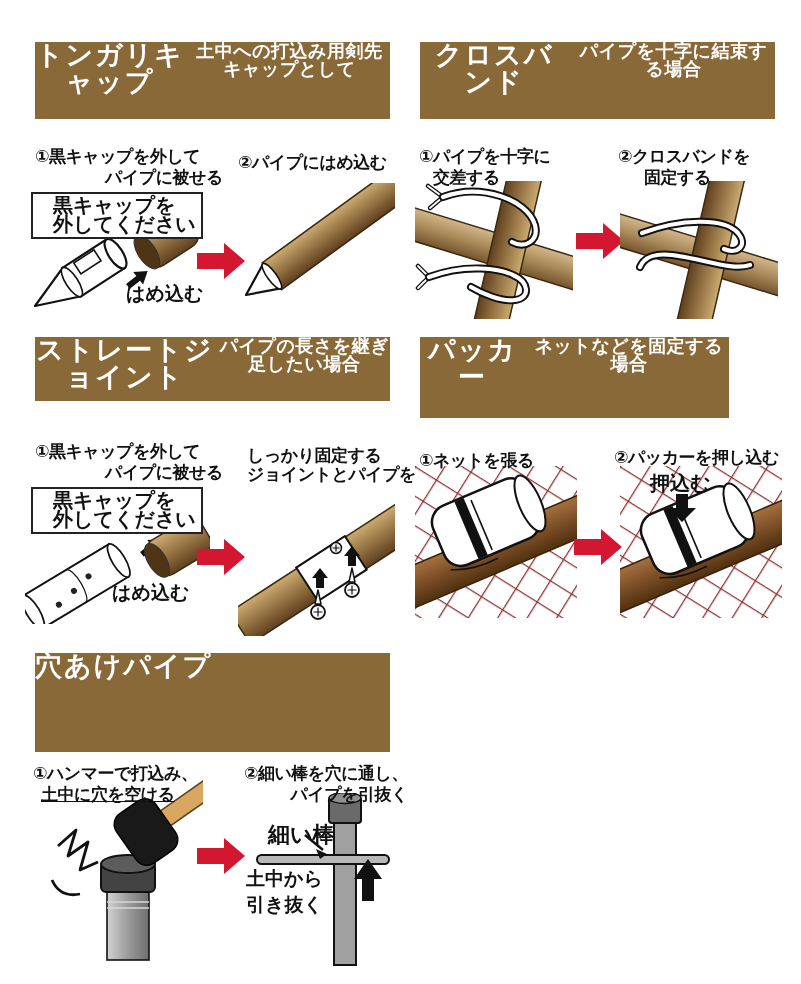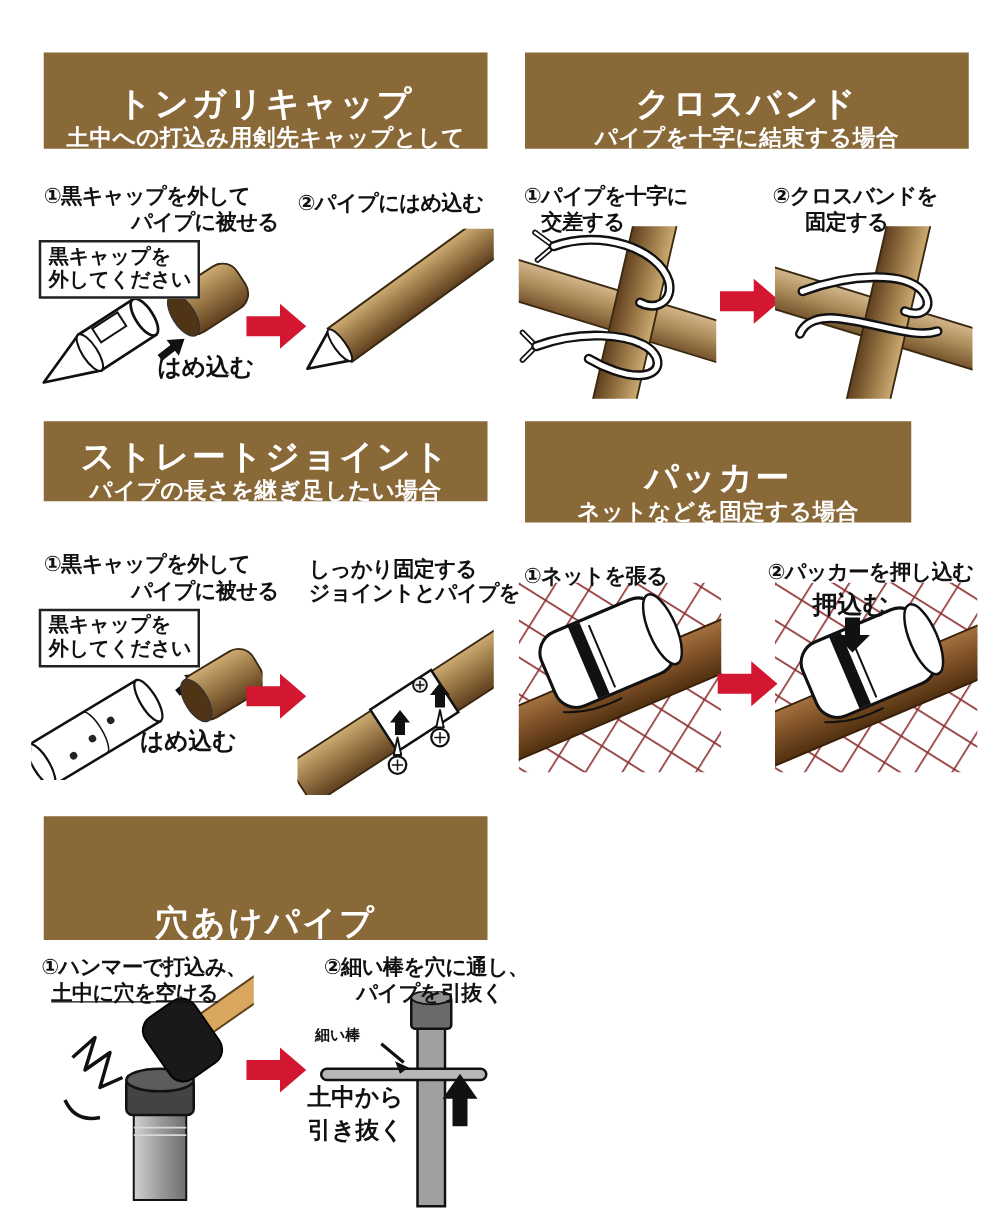--- a/index.html
+++ b/index.html
@@ -8,30 +8,30 @@
   }
   *{margin:0;padding:0;box-sizing:border-box;}
   html,body{background:var(--page-bg);}
   body{
     width:801px;height:984px;position:relative;overflow:hidden;
     font-family:"Liberation Sans","DejaVu Sans",sans-serif;color:var(--text);
   }
   .abs{position:absolute;}
   .header{
     background:var(--header-bg);color:var(--header-text);text-align:center;
-    display:flex;flex-direction:column;justify-content:flex-end;gap:4px;
+    display:flex;flex-direction:row;justify-content:space-between;gap:4px;
   }
   .header .title{font-size:27px;font-weight:700;letter-spacing:2px;line-height:1;}
   .header .subtitle{font-size:18px;font-weight:700;letter-spacing:0.5px;line-height:1;}
   .step-label{font-size:17px;font-weight:700;line-height:21px;letter-spacing:-0.5px;white-space:nowrap;z-index:3;}
   .annot{font-size:19px;font-weight:700;letter-spacing:0;white-space:nowrap;z-index:4;}
   .annot-sm{font-size:17px;font-weight:700;line-height:22px;white-space:nowrap;z-index:4;}
   .note-box{
-    border:2px solid #222;background:#fff;padding:2px 5px 3px 6px;
-    font-size:16px;font-weight:700;line-height:19px;white-space:nowrap;z-index:5;
+    border:2px solid #222;background:#fff;padding:2px 5px 3px 20px;
+    font-size:20px;font-weight:700;line-height:19px;white-space:nowrap;z-index:5;
   }
   .indent1{padding-left:70px;} .indent2{padding-left:14px;} .indent3{padding-left:26px;}
   .indent4{padding-left:10px;} .indent5{padding-left:8px;text-decoration:underline;}
   svg{display:block;overflow:hidden;}
   .wireO{stroke:#111;stroke-width:8;fill:none;stroke-linecap:round;}
   .wireC{stroke:#fff;stroke-width:4.2;fill:none;stroke-linecap:round;}
   .hookO{stroke:#111;stroke-width:4.5;fill:none;stroke-linecap:round;}
   .hookC{stroke:#fff;stroke-width:1.8;fill:none;stroke-linecap:round;}
   .redA{fill:var(--red-arrow);}
 </style>
@@ -272,25 +272,25 @@
   <polygon points="56,28 68,28 68,42 76,42 62,56 48,42 56,42" fill="#111"></polygon>
 </svg>
 
 <div class="abs header" style="left:35px;top:653px;width:355px;height:99px;">
   <div class="title">穴あけパイプ</div>
 </div>
 <div class="abs step-label" style="left:33px;top:763px;">
   <div>①ハンマーで打込み、</div>
   <div class="indent5">土中に穴を空ける</div>
 </div>
-<div class="abs step-label" style="left:259px;top:763px;">
+<div class="abs step-label" style="left:244px;top:763px;text-align:right;">
   <div>②細い棒を穴に通し、</div>
   <div class="indent3">パイプを引抜く</div>
 </div>
-<div class="abs annot" style="left:252px;top:820px;font-size:12px;">細い棒</div>
+<div class="abs annot" style="left:268px;top:820px;font-size:22px;">細い棒</div>
 <div class="abs annot-sm" style="left:246px;top:866px;font-size:19px;line-height:26px;">
   <div>土中から</div>
   <div>引き抜く</div>
 </div>
 
 <svg class="abs" style="left:28px;top:780px;" width="175" height="185" viewBox="0 0 175 185">
   <path d="M30,66 L48,50 L40,76 L60,62 L52,90 L70,82" fill="none" stroke="#111" stroke-width="2.8" stroke-linejoin="round"></path>
   <path d="M24,100 Q32,118 52,114" fill="none" stroke="#111" stroke-width="2.8"></path>
   <g>
     <rect x="79" y="108" width="42" height="72" fill="url(#grayGrad)" stroke="#111" stroke-width="1.6"></rect>

